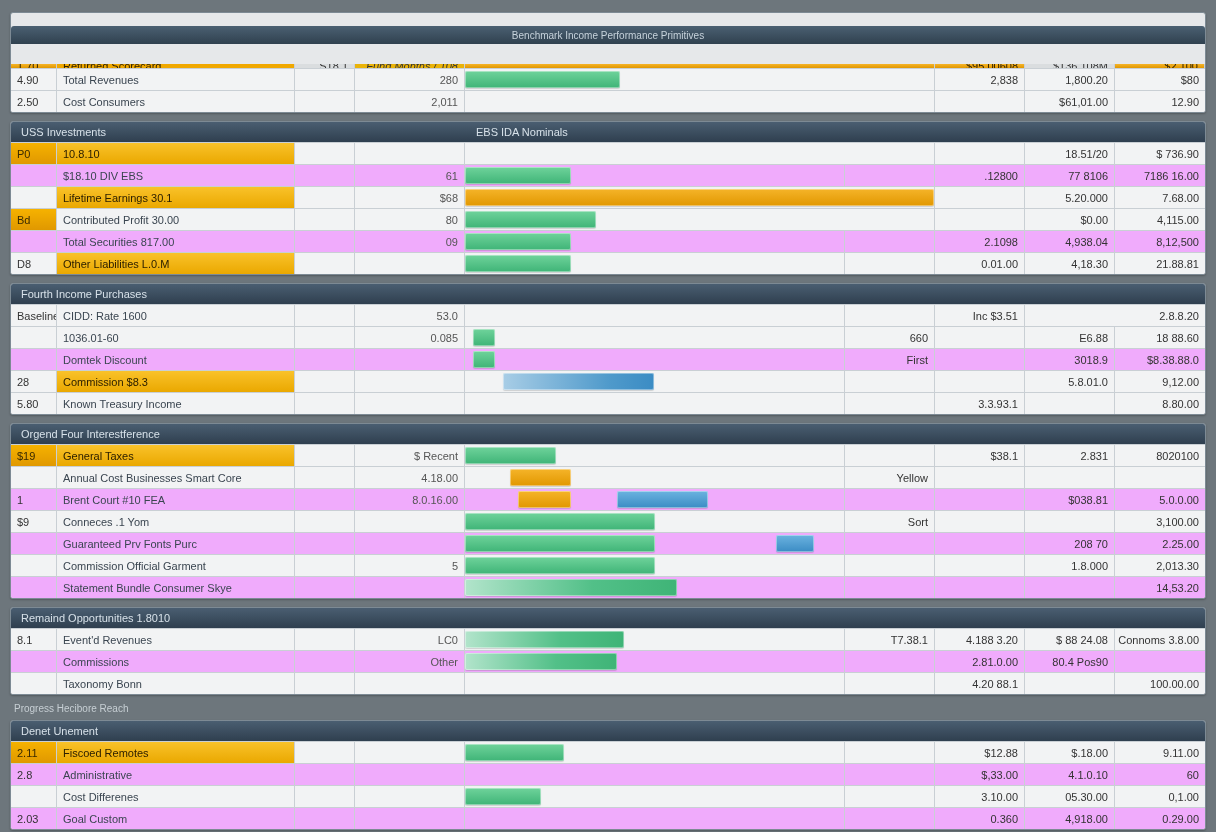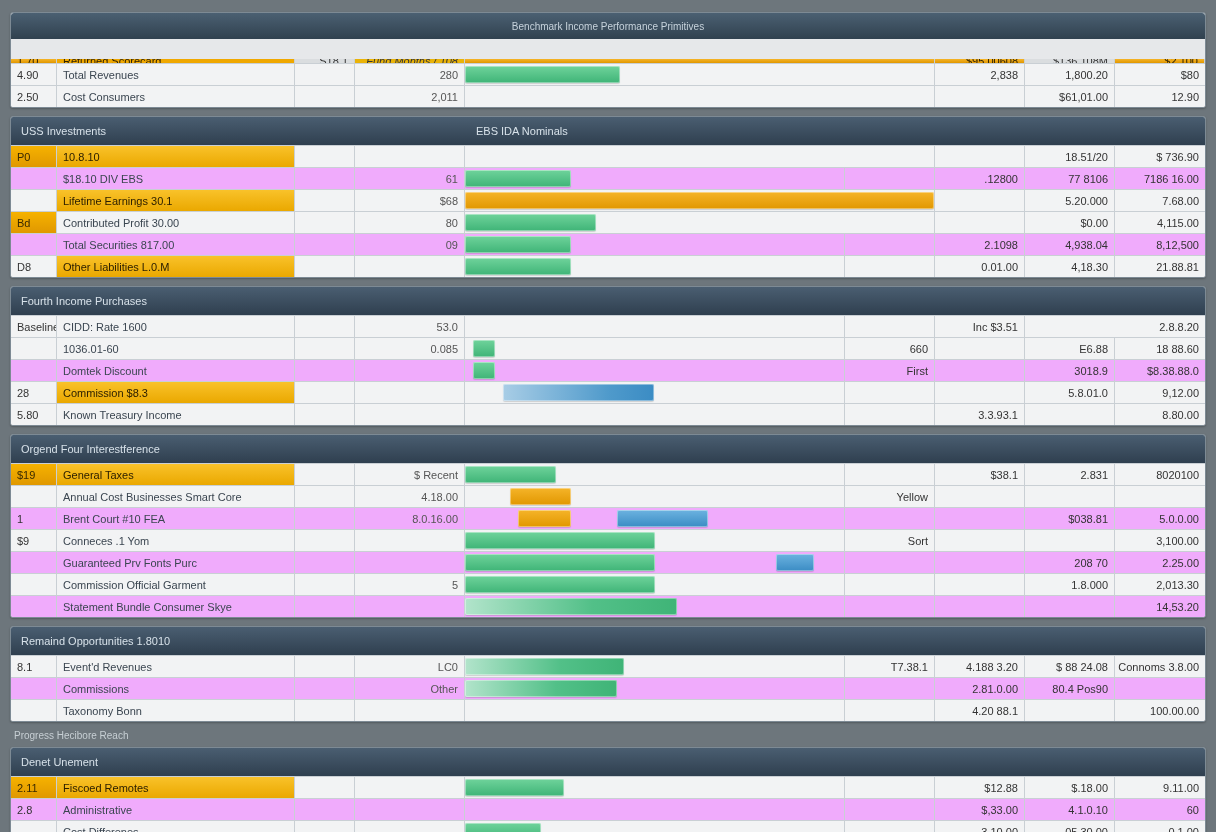--- a/index.html
+++ b/index.html
@@ -18,21 +18,21 @@
     border-radius: 3px;
     margin-bottom: 8px;
     overflow: hidden;
     box-shadow: 0 1px 2px rgba(0,0,0,0.25);
   }
   .panel-header {
     display: flex;
     background: linear-gradient(#4a5e71, #2f3f4f);
     color: #d7e1e9;
     font-size: 11px;
-    height: 28px;
+    height: 20px;
     align-items: center;
   }
   .panel-header.split .hleft {
     flex: 0 0 455px;
     padding-left: 10px;
   }
   .panel-header.split .hright {
     flex: 1;
     padding-left: 10px;
   }
@@ -76,26 +76,27 @@
   .bar.bluefade{ background: linear-gradient(90deg,#a8cde6,#4f9acb 70%,#3b8cc4); }
   .bar.greenfade{ background: linear-gradient(90deg,#b2e4cb,#52c088 60%,#3fb477); }
   .caption {
     color: #c7cfd4;
     font-size: 10px;
     margin: 4px 0 6px 4px;
   }
   
   .top-header {
     background: linear-gradient(#4b6072,#30414f);
-    height: 26px;
+    height: 18px;
     border-radius: 3px 3px 0 0;
     display:flex; align-items:center;
     color:#c6d2db; font-size:10px;
     padding: 0 10px;
     justify-content: center;
+    margin-top: 13px;
   }
   .top-row {
     display:flex; height:24px;
   }
   .top-row .cell { border-right:1px solid #c9cfd4;margin-top:20px; }
   .tc-id { flex:0 0 46px; background:linear-gradient(#f5b429,#e19700); color:#2f2100; }
   .tc-name { flex:0 0 238px; background:#f0a800; color:#2f2100; }
   .tc-a { flex:0 0 60px; background:#dadddf; justify-content:flex-end;}
   .tc-b { flex:0 0 110px; background:#eab308; justify-content:flex-end;font-style:italic;}
   .tc-bar { flex:1; background:linear-gradient(#f5b429,#e19700); position:relative;}

